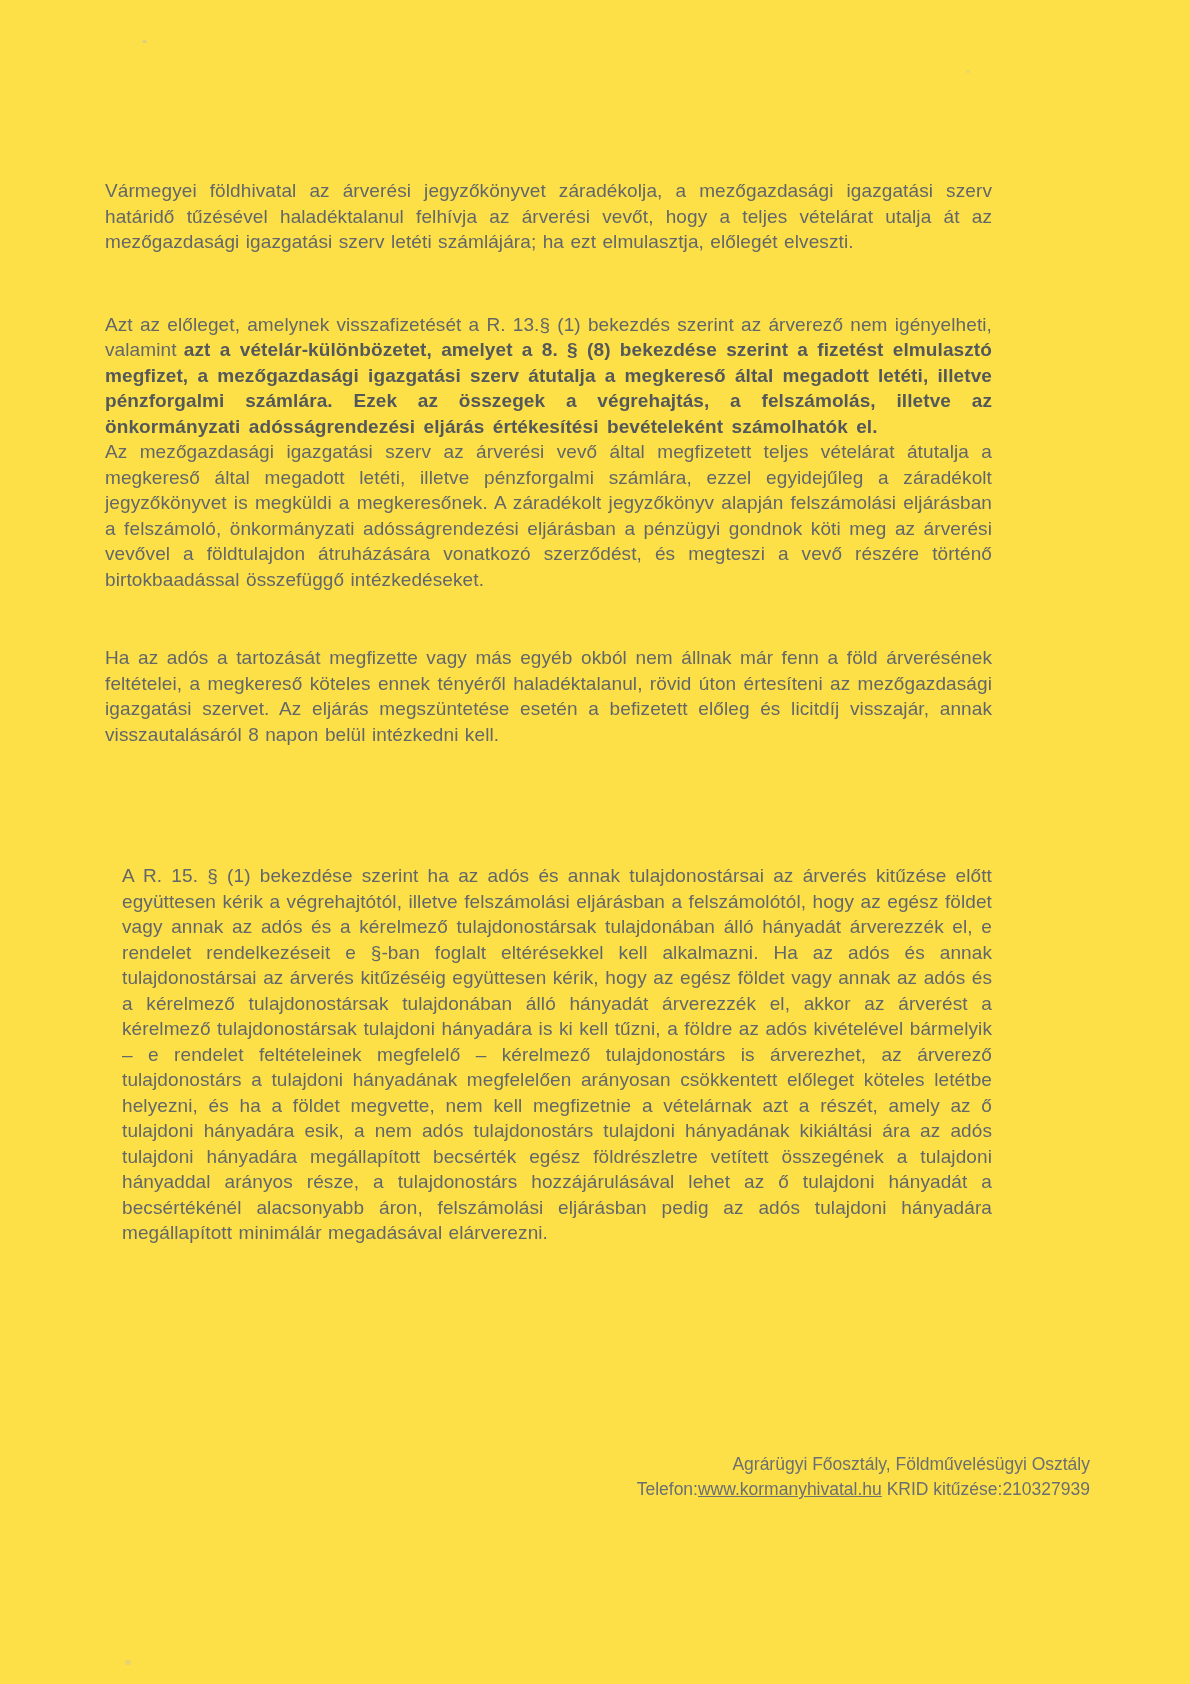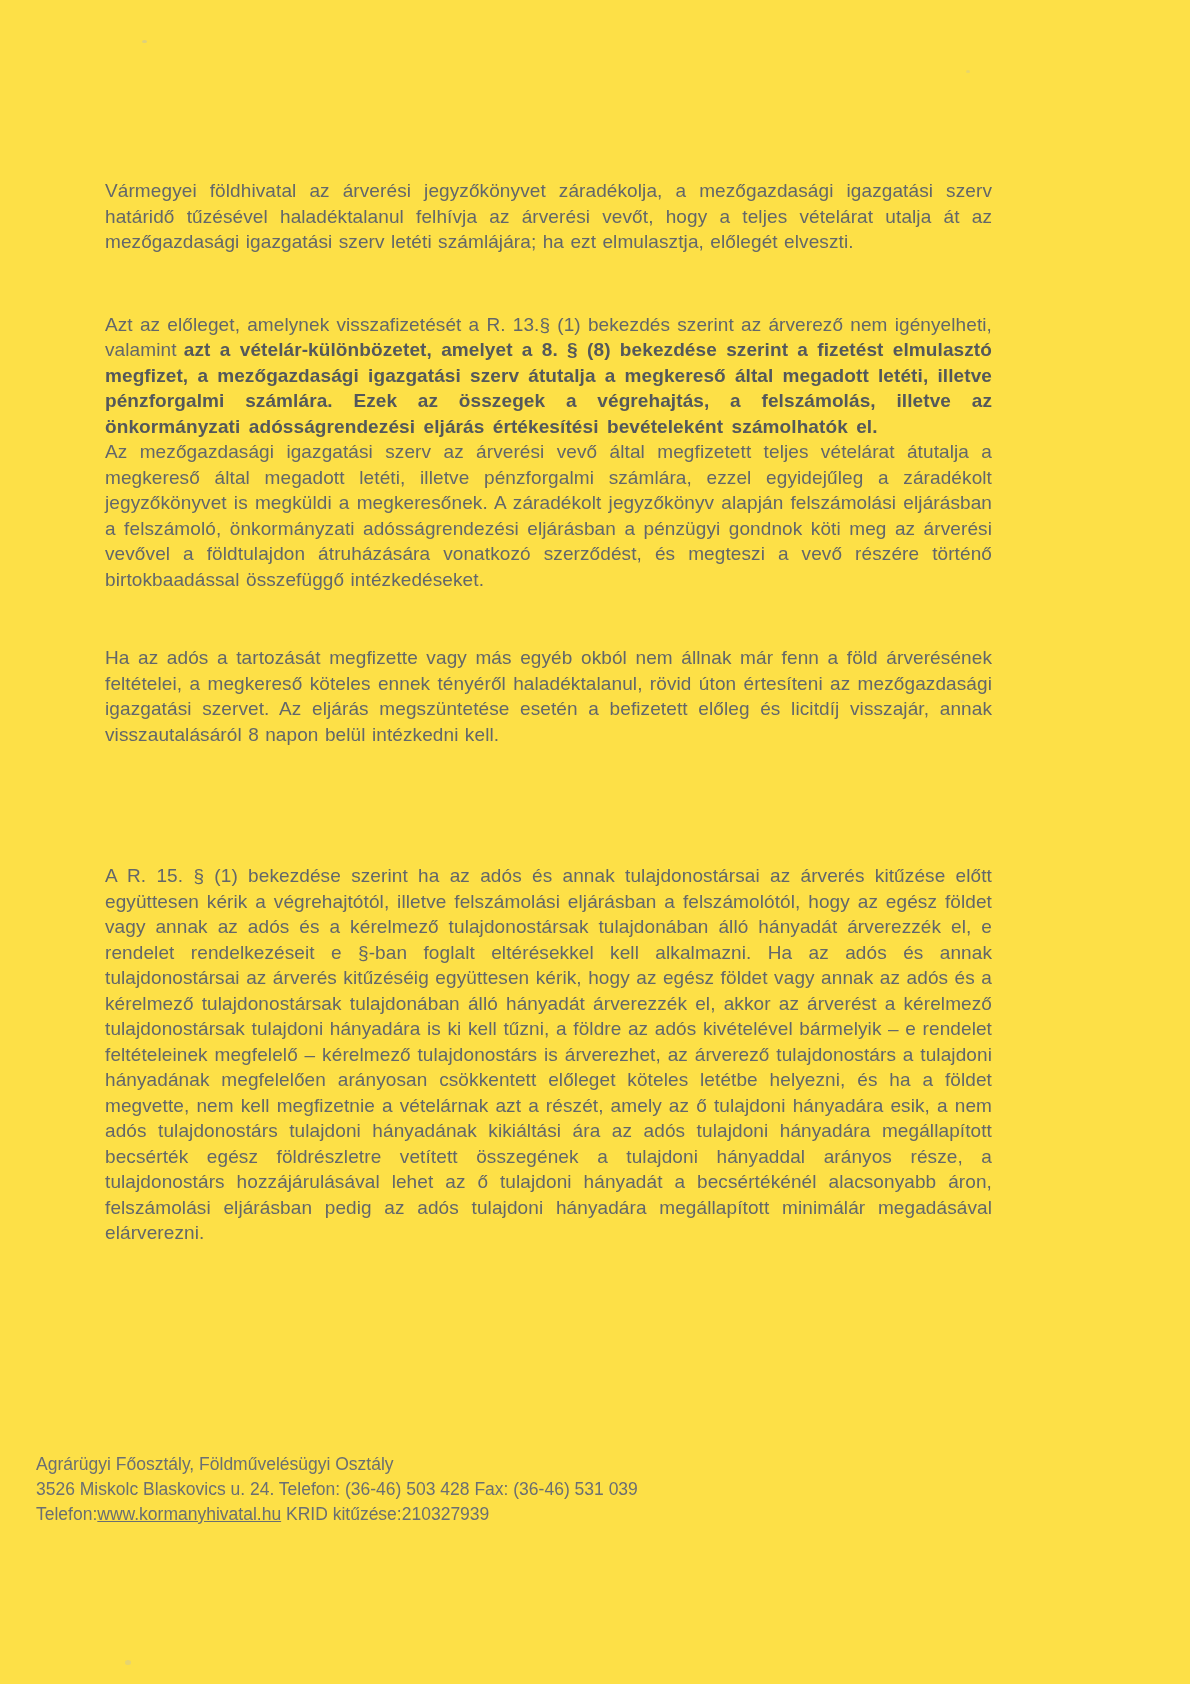--- a/index.html
+++ b/index.html
@@ -34,31 +34,30 @@
     letter-spacing: 0.1px;
     word-spacing: 1px;
   }
   .para b {
     color: #54585b;
     word-spacing: 3px;
   }
   .p2 { margin-top: 57px; }
   .p3 { }
   .p4 { margin-top: 53px; }
-  .p5 { margin-top: 116px; }
+  .p5 { margin-top: 116px; margin-left: 17px; }
   .footer {
     position: absolute;
     top: 1452px;
     left: 0;
     width: 1090px;
-    text-align: left;
+    text-align: right;
     color: #6b6f72;
     font-size: 17.5px;
     line-height: 25px;
-    padding-left: 36px;
   }
   .footer .link {
     color: #6b6f72;
     text-decoration: underline;
     cursor: pointer;
   }
   
   .speck {
     position: absolute;
     background: #b9bcbe;
@@ -93,17 +92,16 @@
     <p class="para p3">Az mezőgazdasági igazgatási szerv az árverési vevő által megfizetett teljes vételárat átutalja a megkereső által megadott letéti, illetve pénzforgalmi számlára, ezzel egyidejűleg a záradékolt jegyzőkönyvet is megküldi a megkeresőnek. A záradékolt jegyzőkönyv alapján felszámolási eljárásban a felszámoló, önkormányzati adósságrendezési eljárásban a pénzügyi gondnok köti meg az árverési vevővel a földtulajdon átruházására vonatkozó szerződést, és megteszi a vevő részére történő birtokbaadással összefüggő intézkedéseket.</p>
 
     <p class="para p4">Ha az adós a tartozását megfizette vagy más egyéb okból nem állnak már fenn a föld árverésének feltételei, a megkereső köteles ennek tényéről haladéktalanul, rövid úton értesíteni az mezőgazdasági igazgatási szervet. Az eljárás megszüntetése esetén a befizetett előleg és licitdíj visszajár, annak visszautalásáról 8 napon belül intézkedni kell.</p>
 
     <p class="para p5">A R. 15. § (1) bekezdése szerint ha az adós és annak tulajdonostársai az árverés kitűzése előtt együttesen kérik a végrehajtótól, illetve felszámolási eljárásban a felszámolótól, hogy az egész földet vagy annak az adós és a kérelmező tulajdonostársak tulajdonában álló hányadát árverezzék el, e rendelet rendelkezéseit e §-ban foglalt eltérésekkel kell alkalmazni. Ha az adós és annak tulajdonostársai az árverés kitűzéséig együttesen kérik, hogy az egész földet vagy annak az adós és a kérelmező tulajdonostársak tulajdonában álló hányadát árverezzék el, akkor az árverést a kérelmező tulajdonostársak tulajdoni hányadára is ki kell tűzni, a földre az adós kivételével bármelyik – e rendelet feltételeinek megfelelő – kérelmező tulajdonostárs is árverezhet, az árverező tulajdonostárs a tulajdoni hányadának megfelelően arányosan csökkentett előleget köteles letétbe helyezni, és ha a földet megvette, nem kell megfizetnie a vételárnak azt a részét, amely az ő tulajdoni hányadára esik, a nem adós tulajdonostárs tulajdoni hányadának kikiáltási ára az adós tulajdoni hányadára megállapított becsérték egész földrészletre vetített összegének a tulajdoni hányaddal arányos része, a tulajdonostárs hozzájárulásával lehet az ő tulajdoni hányadát a becsértékénél alacsonyabb áron, felszámolási eljárásban pedig az adós tulajdoni hányadára megállapított minimálár megadásával elárverezni.</p>
 
   </div>
 
   <div class="footer">
     <div>Agrárügyi Főosztály, Földművelésügyi Osztály</div>
-    <div>3526 Miskolc Blaskovics u. 24. Telefon: (36-46) 503 428 Fax: (36-46) 531 039</div>
     <div><span>Telefon:</span><a class="link">www.kormanyhivatal.hu</a><span> KRID kitűzése:210327939</span></div>
   </div>
 
 </div>
 
 </body></html>

